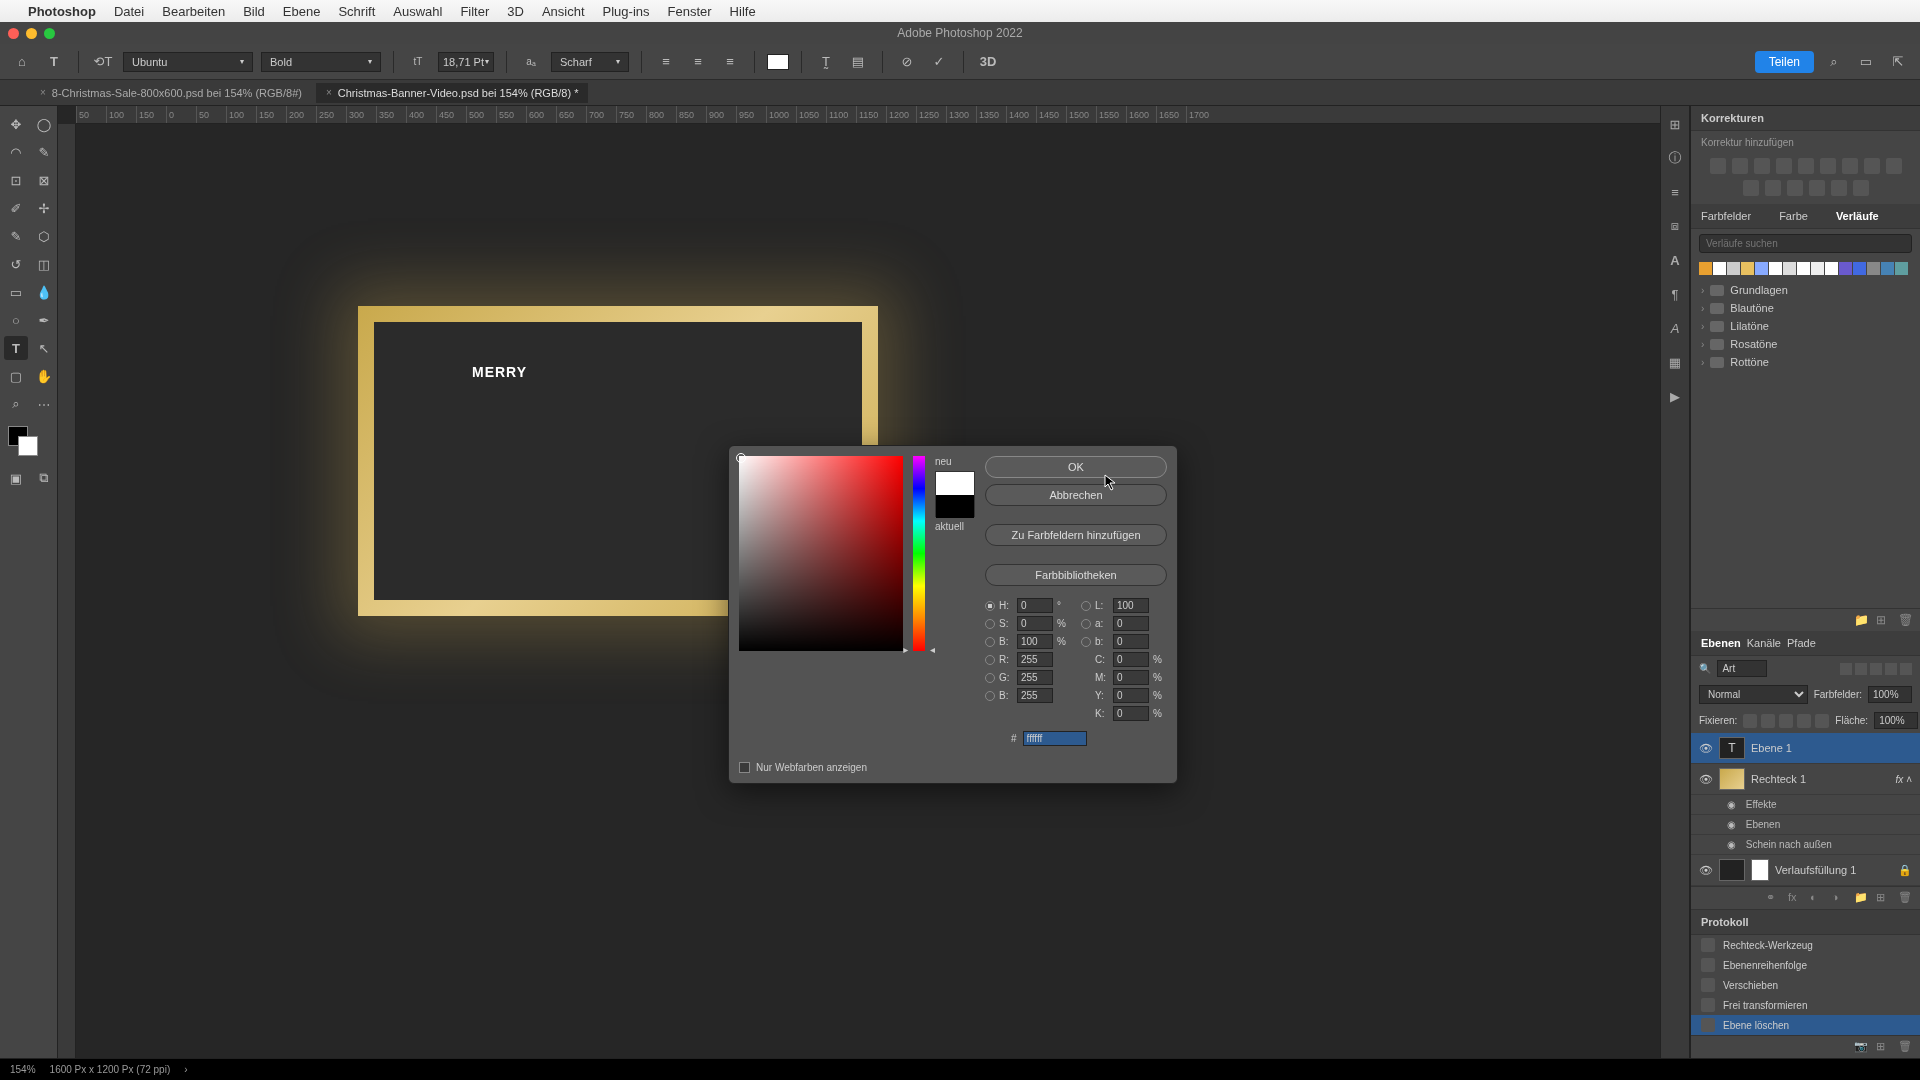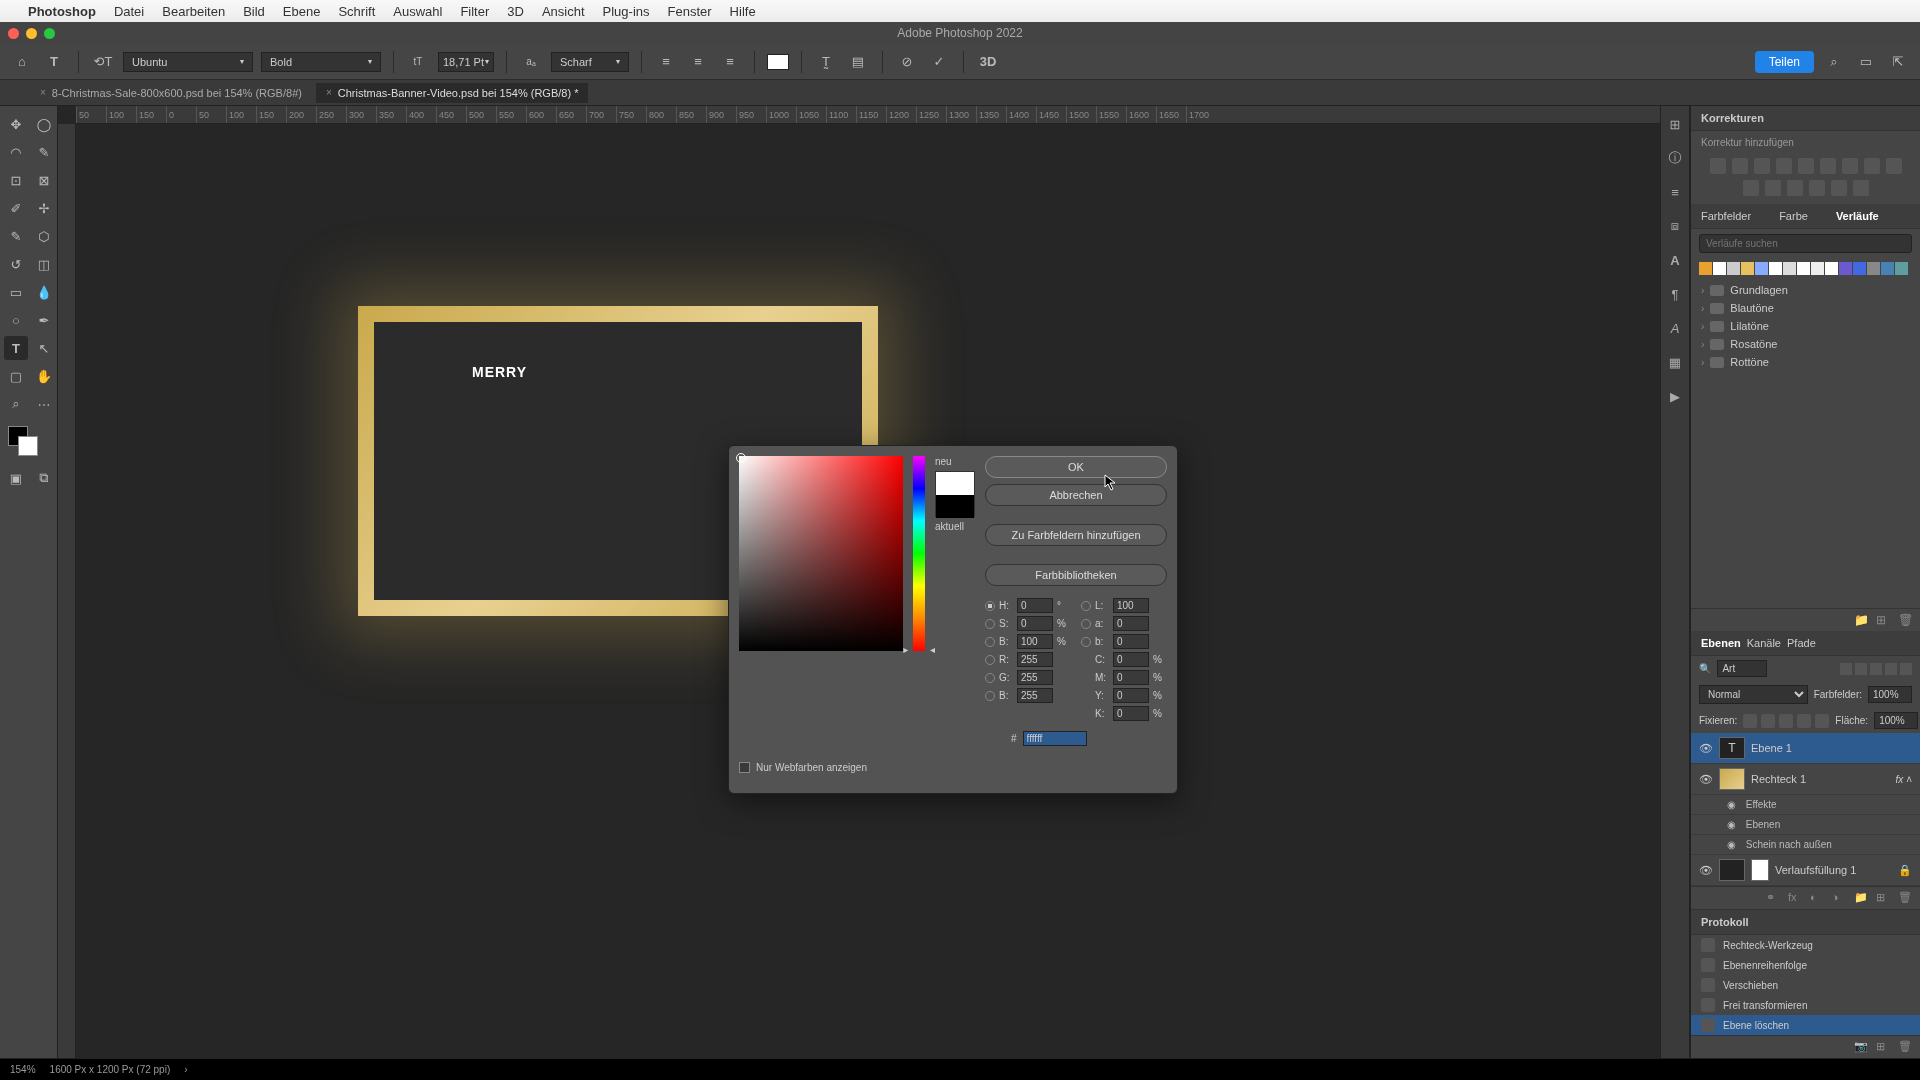--- a/index.html
+++ b/index.html
@@ -555,21 +555,21 @@
           <span>K:</span>
           <input class="vin" value="0" style="">
           <span>%</span>
       </div>
       <div class="hex-row">
           <span>#</span>
           <input class="vin" value="ffffff" style="">
         </div>
     </div>
   </div>
-  <div class="web-row" style="padding:0 10px 20px">
+  <div class="web-row" style="padding:0 10px 10px">
     <span class="chk"></span>
     <span>Nur Webfarben anzeigen</span>
   </div>
 </div>
 
 <svg class="cursor" viewBox="0 0 14 18">
     <path d="M1 1 L1 13 L4 10 L7 16 L9 15 L6 9 L11 9 Z" fill="#000" stroke="#fff" stroke-width="1"></path>
   </svg>
 
 </body></html>

